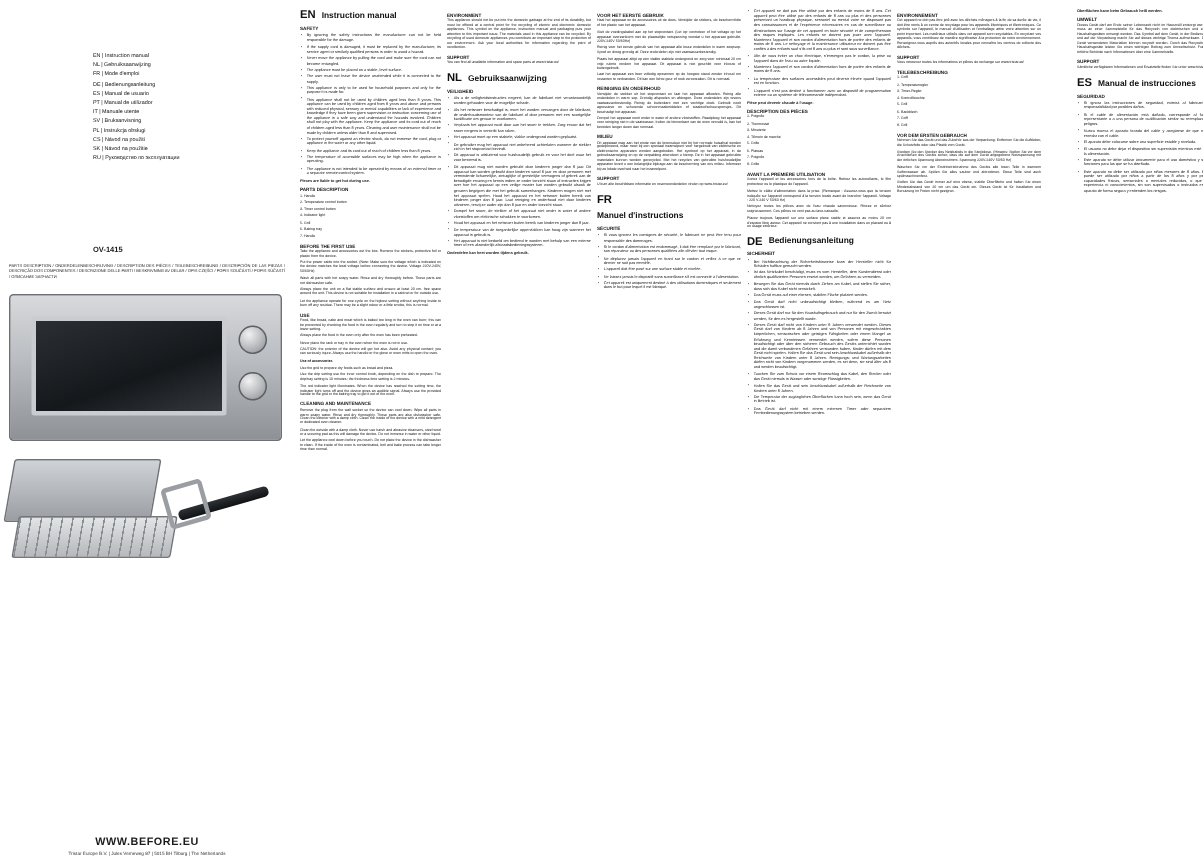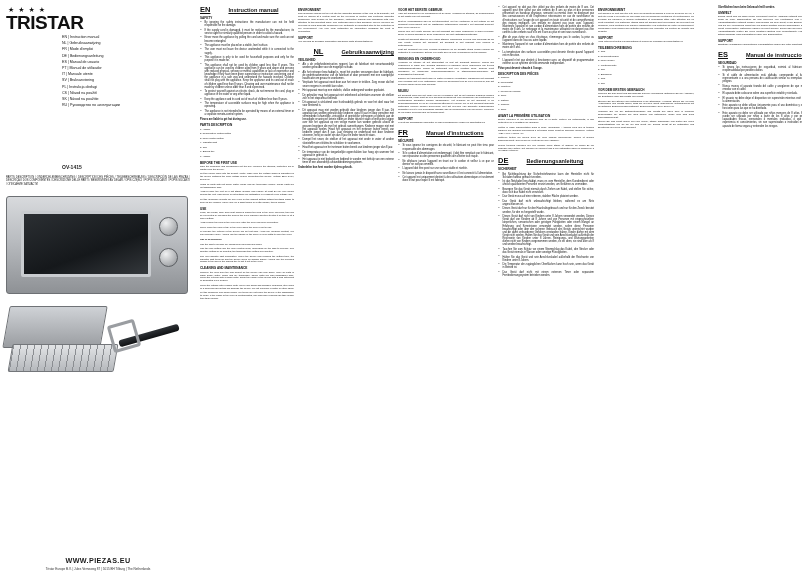--- a/index.html
+++ b/index.html
@@ -38,43 +38,37 @@
 
   
   .col{position:absolute;top:6px;bottom:4px;font-size:2.55px;line-height:3.15px;color:#111;text-align:justify;}
   .c1{left:200px;width:94px;}
   .c2{left:298px;width:96px;}
   .c3{left:398px;width:96px;}
   .c4{left:498px;width:96px;}
   .c5{left:598px;width:96px;}
   .c6{left:718px;width:98px;}
 
-  .lanhdr{display:flex;align-items:baseline;gap:18px;margin-bottom:2px;text-decoration:underline;}
+  .lanhdr{display:flex;align-items:baseline;gap:4px;margin-bottom:2px;}
   .lancode{font-size:7.5px;font-weight:bold;line-height:8px;}
   .lantitle{font-size:5.6px;font-weight:bold;line-height:7px;}
   .sec{font-size:3.1px;font-weight:bold;margin:3px 0 1px;text-transform:uppercase;}
   p{margin:0 0 1.6px;}
   ul{margin:0 0 2px;padding-left:4.5px;list-style:none;}
   li{margin:0 0 1.3px;position:relative;}
   li:before{content:"•";position:absolute;left:-4px;top:-0.2px;}
   .small{font-size:2.4px;line-height:2.95px;}
   .bold{font-weight:bold;}
 </style>
 </head>
 <body>
 
 <div class="page">
 
   <div class="left">
-    <div class="brandbar">
-      <div class="brandblock">
-        <div class="stars">★ ★ ★ ★</div>
-        <div class="brand">TRISTAR</div>
-      </div>
-    </div>
 
     <div class="langlist">
       <div>EN | Instruction manual</div>
       <div>NL | Gebruiksaanwijzing</div>
       <div>FR | Mode d'emploi</div>
       <div>DE | Bedienungsanleitung</div>
       <div>ES | Manual de usuario</div>
       <div>PT | Manual de utilizador</div>
       <div>IT | Manuale utente</div>
       <div>SV | Bruksanvisning</div>
@@ -101,21 +95,21 @@
     <div class="accessories">
       <div class="tray"></div>
       <div class="rack"></div>
       <div class="handle">
         <div class="handlebar"></div>
         <div class="handlehook"></div>
       </div>
     </div>
 
     <div class="footer-left">
-      <div class="www">WWW.PIEZAS.EU</div>
+      <div class="www">WWW.BEFORE.EU</div>
       <div class="addr">Tristar Europe B.V. | Jules Verneweg 87 | 5015 BH Tilburg | The Netherlands</div>
     </div>
   </div>
 
   <div class="col c1">
     <div class="lanhdr">
       <span class="lancode">EN</span>
       <span class="lantitle">Instruction manual</span>
     </div>
     <div class="sec">SAFETY</div>
@@ -173,21 +167,21 @@
       <p>Let the appliance cool down before you touch. Do not place the device in the dishwasher to clean. If the inside of the oven is contaminated, boil and bake process can take longer time than normal.</p>
     </div>
   </div>
 
   <div class="col c2">
     <div class="sec">ENVIRONMENT</div>
     <p class="small">This appliance should not be put into the domestic garbage at the end of its durability, but must be offered at a central point for the recycling of electric and electronic domestic appliances. This symbol on the appliance, instruction manual and packaging puts your attention to this important issue. The materials used in this appliance can be recycled. By recycling of used domestic appliances you contribute an important step to the protection of our environment. Ask your local authorities for information regarding the point of recollection.</p>
     <div class="sec">Support</div>
     <p class="small">You can find all available information and spare parts at www.tristar.eu!</p>
 
-    <div class="lanhdr" style="margin-top:4px;justify-content:flex-end;">
+    <div class="lanhdr" style="margin-top:4px;">
       <span class="lancode">NL</span>
       <span class="lantitle">Gebruiksaanwijzing</span>
     </div>
     <div class="sec">VEILIGHEID</div>
     <ul>
       <li>Als u de veiligheidsinstructies negeert, kan de fabrikant niet verantwoordelijk worden gehouden voor de mogelijke schade.</li>
       <li>Als het netsnoer beschadigd is, moet het worden vervangen door de fabrikant, de onderhoudsmonteur van de fabrikant of door personen met een soortgelijke kwalificatie om gevaar te voorkomen.</li>
       <li>Verplaats het apparaat nooit door aan het snoer te trekken. Zorg ervoor dat het snoer nergens in verstrikt kan raken.</li>
       <li>Het apparaat moet op een stabiele, vlakke ondergrond worden geplaatst.</li>
       <li>De gebruiker mag het apparaat niet onbeheerd achterlaten wanneer de stekker zich in het stopcontact bevindt.</li>
@@ -213,21 +207,21 @@
     <div class="sec">REINIGING EN ONDERHOUD</div>
     <div class="small">
       <p>Verwijder de stekker uit het stopcontact en laat het apparaat afkoelen. Reinig alle onderdelen in warm sop. Grondig afspoelen en afdrogen. Deze onderdelen zijn tevens vaatwasserbestendig. Reinig de buitenkant met een vochtige doek. Gebruik nooit agressieve en schurende schoonmaakmiddelen of staalwol/schuursponsjes. Dit beschadigt het apparaat.</p>
       <p>Dompel het apparaat nooit onder in water of andere vloeistoffen. Raadpleeg het apparaat voor reiniging niet in de vaatwasser. Indien de binnenkant van de oven vervuild is, kan het bereiden langer duren dan normaal.</p>
     </div>
     <div class="sec">MILIEU</div>
     <p class="small">Dit apparaat mag aan het einde van de levensduur niet bij het normale huisafval worden gedeponeerd, maar moet bij een speciaal inzamelpunt voor hergebruik van elektrische en elektronische apparaten worden aangeboden. Het symbool op het apparaat, in de gebruiksaanwijzing en op de verpakking attendeert u hierop. De in het apparaat gebruikte materialen kunnen worden gerecycled. Met het recyclen van gebruikte huishoudelijke apparaten levert u een belangrijke bijdrage aan de bescherming van ons milieu. Informeer bij uw lokale overheid naar het inzamelpunt.</p>
     <div class="sec">Support</div>
     <p class="small">U kunt alle beschikbare informatie en reserveonderdelen vinden op www.tristar.eu!</p>
 
-    <div class="lanhdr" style="margin-top:4px;">
+    <div class="lanhdr" style="margin-top:4px;flex-direction:column;">
       <span class="lancode">FR</span>
       <span class="lantitle">Manuel d'instructions</span>
     </div>
     <div class="sec">SÉCURITÉ</div>
     <ul>
       <li>Si vous ignorez les consignes de sécurité, le fabricant ne peut être tenu pour responsable des dommages.</li>
       <li>Si le cordon d'alimentation est endommagé, il doit être remplacé par le fabricant, son réparateur ou des personnes qualifiées afin d'éviter tout risque.</li>
       <li>Ne déplacez jamais l'appareil en tirant sur le cordon et veillez à ce que ce dernier ne soit pas emmêlé.</li>
       <li>L'appareil doit être posé sur une surface stable et nivelée.</li>
       <li>Ne laissez jamais le dispositif sans surveillance s'il est connecté à l'alimentation.</li>

